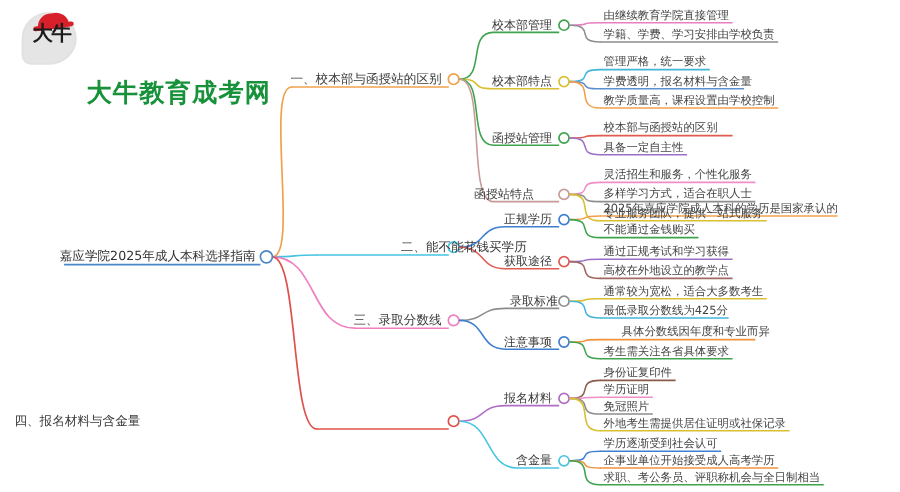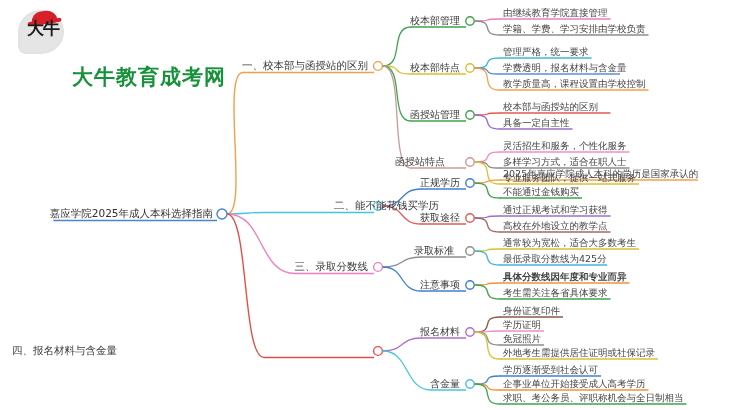--- a/index.html
+++ b/index.html
@@ -183,25 +183,25 @@
       <div class="lbl leaf-lbl" style="top: 162px; left: 503px;">多样学习方式，适合在职人士</div>
       <div class="lbl leaf-lbl" style="top: 178px; left: 503px;">专业服务团队，提供一站式服务</div>
       <div class="lbl l1-lbl" style="top: 206px; left: 0px; width: 444px; text-align: right; padding-right: 5px; box-sizing: border-box;">二、能不能花钱买学历</div>
       <div class="lbl l2-lbl" style="top: 183px; left: 0px; width: 465px; text-align: right; padding-right: 5px; box-sizing: border-box;">正规学历</div>
       <div class="lbl leaf-lbl" style="top: 174px; left: 503px;">2025年嘉应学院成人本科的学历是国家承认的</div>
       <div class="lbl leaf-lbl" style="top: 192px; left: 503px;">不能通过金钱购买</div>
       <div class="lbl l2-lbl" style="top: 218px; left: 0px; width: 465px; text-align: right; padding-right: 5px; box-sizing: border-box;">获取途径</div>
       <div class="lbl leaf-lbl" style="top: 210px; left: 503px;">通过正规考试和学习获得</div>
       <div class="lbl leaf-lbl" style="top: 226px; left: 503px;">高校在外地设立的教学点</div>
       <div class="lbl l1-lbl" style="top: 267px; left: 0px; width: 373px; text-align: right; padding-right: 5px; box-sizing: border-box;">三、录取分数线</div>
-      <div class="lbl l2-lbl" style="top: 251px; left: 0px; width: 465px; text-align: right; padding-right: 11px; box-sizing: border-box;">录取标准</div>
+      <div class="lbl l2-lbl" style="top: 251px; left: 0px; width: 465px; text-align: right; padding-right: 0; box-sizing: border-box;">录取标准</div>
       <div class="lbl leaf-lbl" style="top: 243px; left: 503px;">通常较为宽松，适合大多数考生</div>
       <div class="lbl leaf-lbl" style="top: 259px; left: 503px;">最低录取分数线为425分</div>
       <div class="lbl l2-lbl" style="top: 285px; left: 0px; width: 465px; text-align: right; padding-right: 5px; box-sizing: border-box;">注意事项</div>
-      <div class="lbl leaf-lbl" style="top: 277px; left: 503px; font-weight: bold;">具体分数线因年度和专业而异</div>
+      <div class="lbl leaf-lbl" style="top: 277px; left: 518px;">具体分数线因年度和专业而异</div>
       <div class="lbl leaf-lbl" style="top: 293px; left: 503px;">考生需关注各省具体要求</div>
       <div class="lbl l1-lbl" style="top: 351px; left: 0px; width: 373px; text-align: left; padding-right: 5px; box-sizing: border-box; padding-left: 12px;">四、报名材料与含金量</div>
       <div class="lbl l2-lbl" style="top: 332px; left: 0px; width: 465px; text-align: right; padding-right: 5px; box-sizing: border-box;">报名材料</div>
       <div class="lbl leaf-lbl" style="top: 311px; left: 503px;">身份证复印件</div>
       <div class="lbl leaf-lbl" style="top: 325px; left: 503px;">学历证明</div>
       <div class="lbl leaf-lbl" style="top: 339px; left: 503px;">免冠照片</div>
       <div class="lbl leaf-lbl" style="top: 353px; left: 503px;">外地考生需提供居住证明或社保记录</div>
       <div class="lbl l2-lbl" style="top: 384px; left: 0px; width: 465px; text-align: right; padding-right: 5px; box-sizing: border-box; padding-left: 44px;">含金量</div>
       <div class="lbl leaf-lbl" style="top: 370px; left: 503px;">学历逐渐受到社会认可</div>
       <div class="lbl leaf-lbl" style="top: 384px; left: 503px;">企事业单位开始接受成人高考学历</div>

